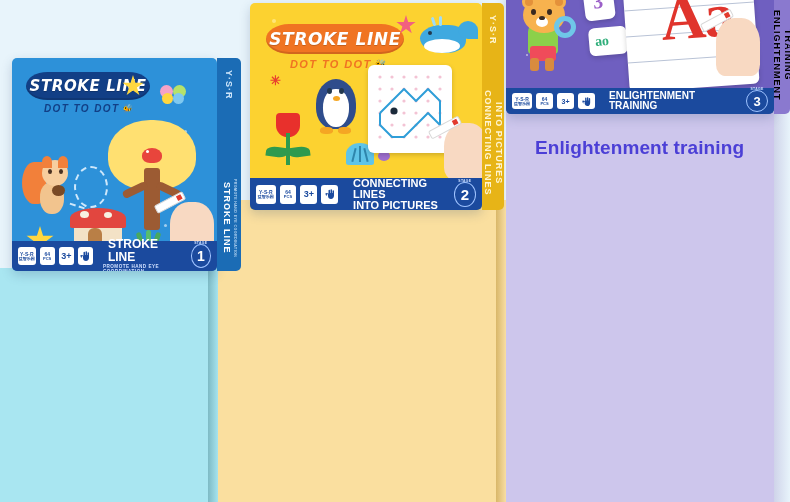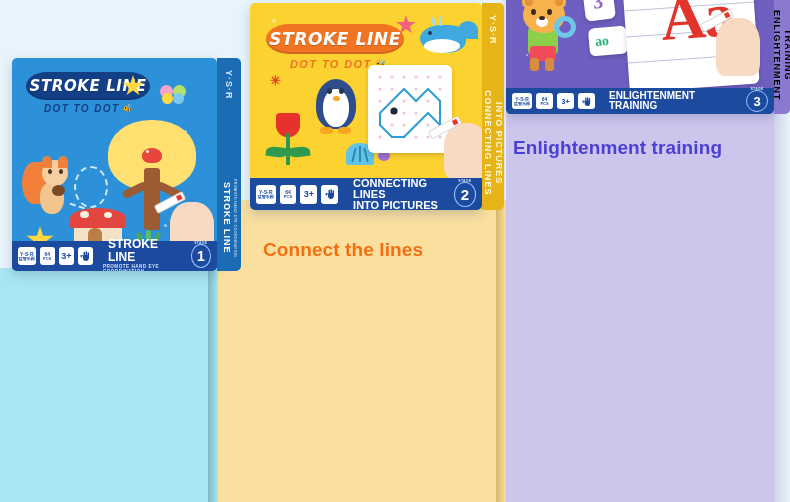--- a/index.html
+++ b/index.html
@@ -30,21 +30,21 @@
     background: linear-gradient(90deg, rgba(160,150,200,.35), rgba(232,244,251,0));
   }
 
   
   .caption {
     position: absolute; font-weight: bold; font-size: 19px;
     letter-spacing: .1px; white-space: nowrap;
   }
   #caption-1 { left: 46px;  top: 291px; color: #1f9fe8; }
   #caption-2 { left: 263px; top: 239px; color: #f37012; }
-  #caption-3 { left: 513px; top: 137px; color: #4b3fd6; text-align: center; }
+  #caption-3 { left: 535px; top: 137px; color: #4b3fd6; text-align: center; }
 
   
   .box { position: absolute; }
   .box-face {
     position: absolute; inset: 0; border-radius: 5px;
     overflow: hidden;
     box-shadow: 0 4px 11px rgba(40,70,110,.22);
   }
   .spine {
     position: absolute; top: 0; height: 100%;
@@ -131,21 +131,20 @@
 </style>
 </head>
 <body>
 
 <div class="stage">
 
   <div class="panel" id="panel-blue"></div>
   <div class="panel" id="panel-yellow"></div>
   <div class="panel" id="panel-purple"></div>
 
-  <div class="caption" id="caption-2">Connect the lines</div>
   <div class="caption" id="caption-3">Enlightenment training</div>
 
   <div class="box" style="left:506px; top:-8px; width:268px; height:122px;">
     <div class="box-face" style="background:#6f5fc0;">
       <div class="dot" style="left:40px;  top:14px; width:3px; height:3px;"></div>
       <div class="dot" style="left:92px;  top:54px; width:2px; height:2px;"></div>
       <div class="dot" style="left:20px;  top:62px; width:2px; height:2px;"></div>
 
       <div class="art" style="left:8px; top:2px; width:64px; height:82px;">
         <div style="position:absolute;left:14px;top:30px;width:30px;height:30px;background:#8cd04a;border-radius:8px 8px 4px 4px;"></div>

